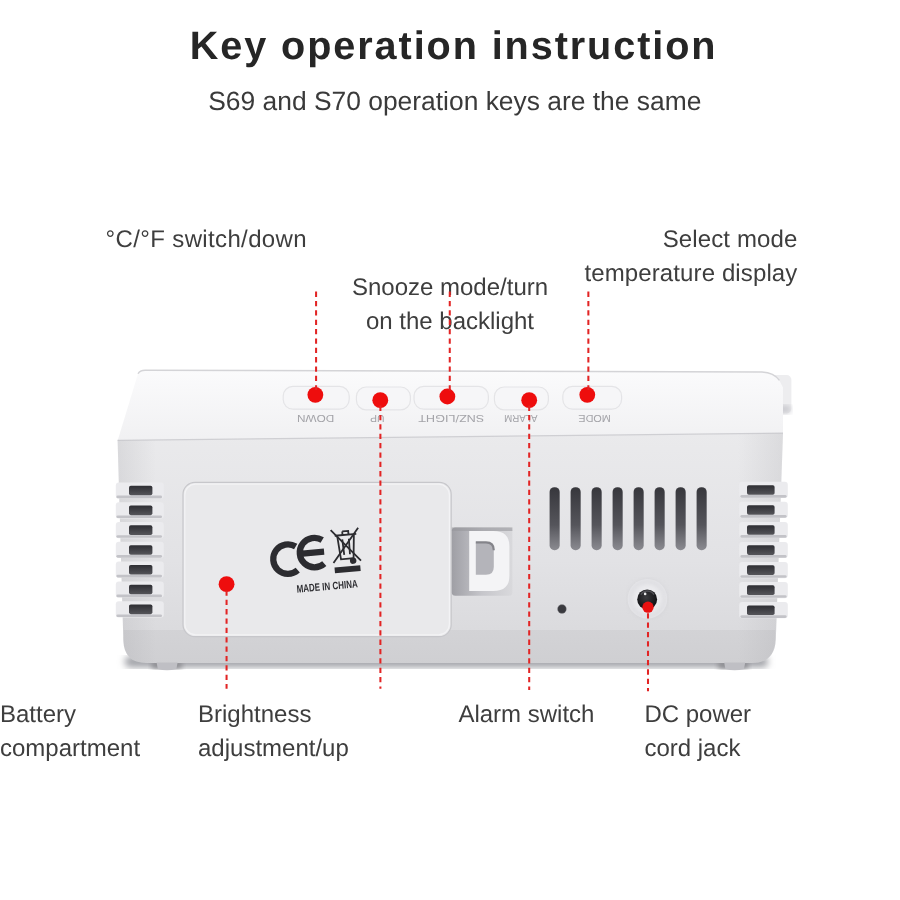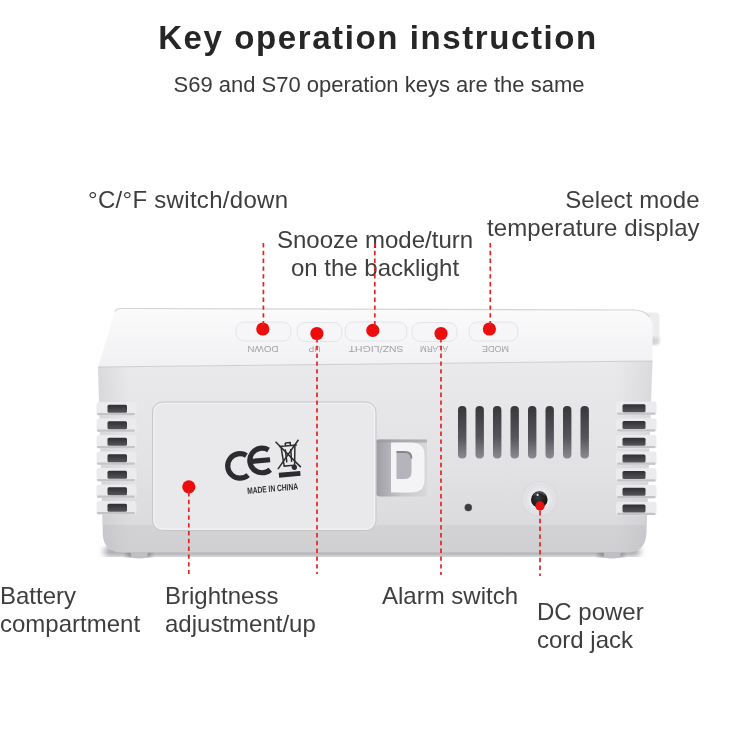--- a/index.html
+++ b/index.html
@@ -1,33 +1,33 @@
 <!DOCTYPE html>
 <html><head>
 <meta charset="utf-8">
 <style>
   html,body{margin:0;padding:0;}
   body{width:750px;height:750px;background:#ffffff;position:relative;overflow:hidden;
        font-family:"Liberation Sans", sans-serif;}
   .abs{position:absolute;}
-  .lbl{font-size:24px;color:#3e3e3e;line-height:28px;white-space:nowrap;}
+  .lbl{font-size:20px;color:#3e3e3e;line-height:28px;white-space:nowrap;}
 </style>
 </head>
 <body>
   <div class="abs" id="title" style="left:3px;top:21px;width:750px;text-align:center;font-size:33px;font-weight:bold;color:#262626;line-height:33px;letter-spacing:1.6px;">Key operation instruction</div>
   <div class="abs" id="subtitle" style="left:4px;top:74px;width:750px;text-align:center;font-size:22px;color:#3a3a3a;line-height:22px;">S69 and S70 operation keys are the same</div>
 
   <div class="abs lbl" id="lab1" style="left:88px;top:186px;letter-spacing:0.3px;">°C/°F switch/down</div>
   <div class="abs lbl" id="lab2" style="left:225px;top:186px;width:300px;text-align:center;margin-top:40px;">Snooze mode/turn<br>on the backlight</div>
   <div class="abs lbl" id="lab3" style="left:487px;top:186px;letter-spacing:0.1px;text-align:right;">Select mode<br>temperature display</div>
 
   <div class="abs lbl" id="lab4" style="left:0px;top:582px;width:195px;">Battery<br>compartment</div>
   <div class="abs lbl" id="lab5" style="left:165px;top:582px;width:300px;text-align:left;">Brightness<br>adjustment/up</div>
   <div class="abs lbl" id="lab6" style="left:382px;top:582px;">Alarm switch</div>
-  <div class="abs lbl" id="lab7" style="left:537px;top:582px;margin-top:16px;">DC power<br>cord jack</div>
+  <div class="abs lbl" id="lab7" style="left:537px;top:582px;">DC power<br>cord jack</div>
 
   <svg class="abs" style="left:0;top:0;" width="750" height="750" viewBox="0 0 750 750">
     <defs>
       <linearGradient id="gPanel" x1="0" y1="360" x2="0" y2="555" gradientUnits="userSpaceOnUse">
         <stop offset="0" stop-color="#eaeaec"></stop>
         <stop offset="0.55" stop-color="#e2e2e5"></stop>
         <stop offset="1" stop-color="#d7d7da"></stop>
       </linearGradient>
       <linearGradient id="gTop" x1="0" y1="308" x2="0" y2="370" gradientUnits="userSpaceOnUse">
         <stop offset="0" stop-color="#fbfbfc"></stop>

